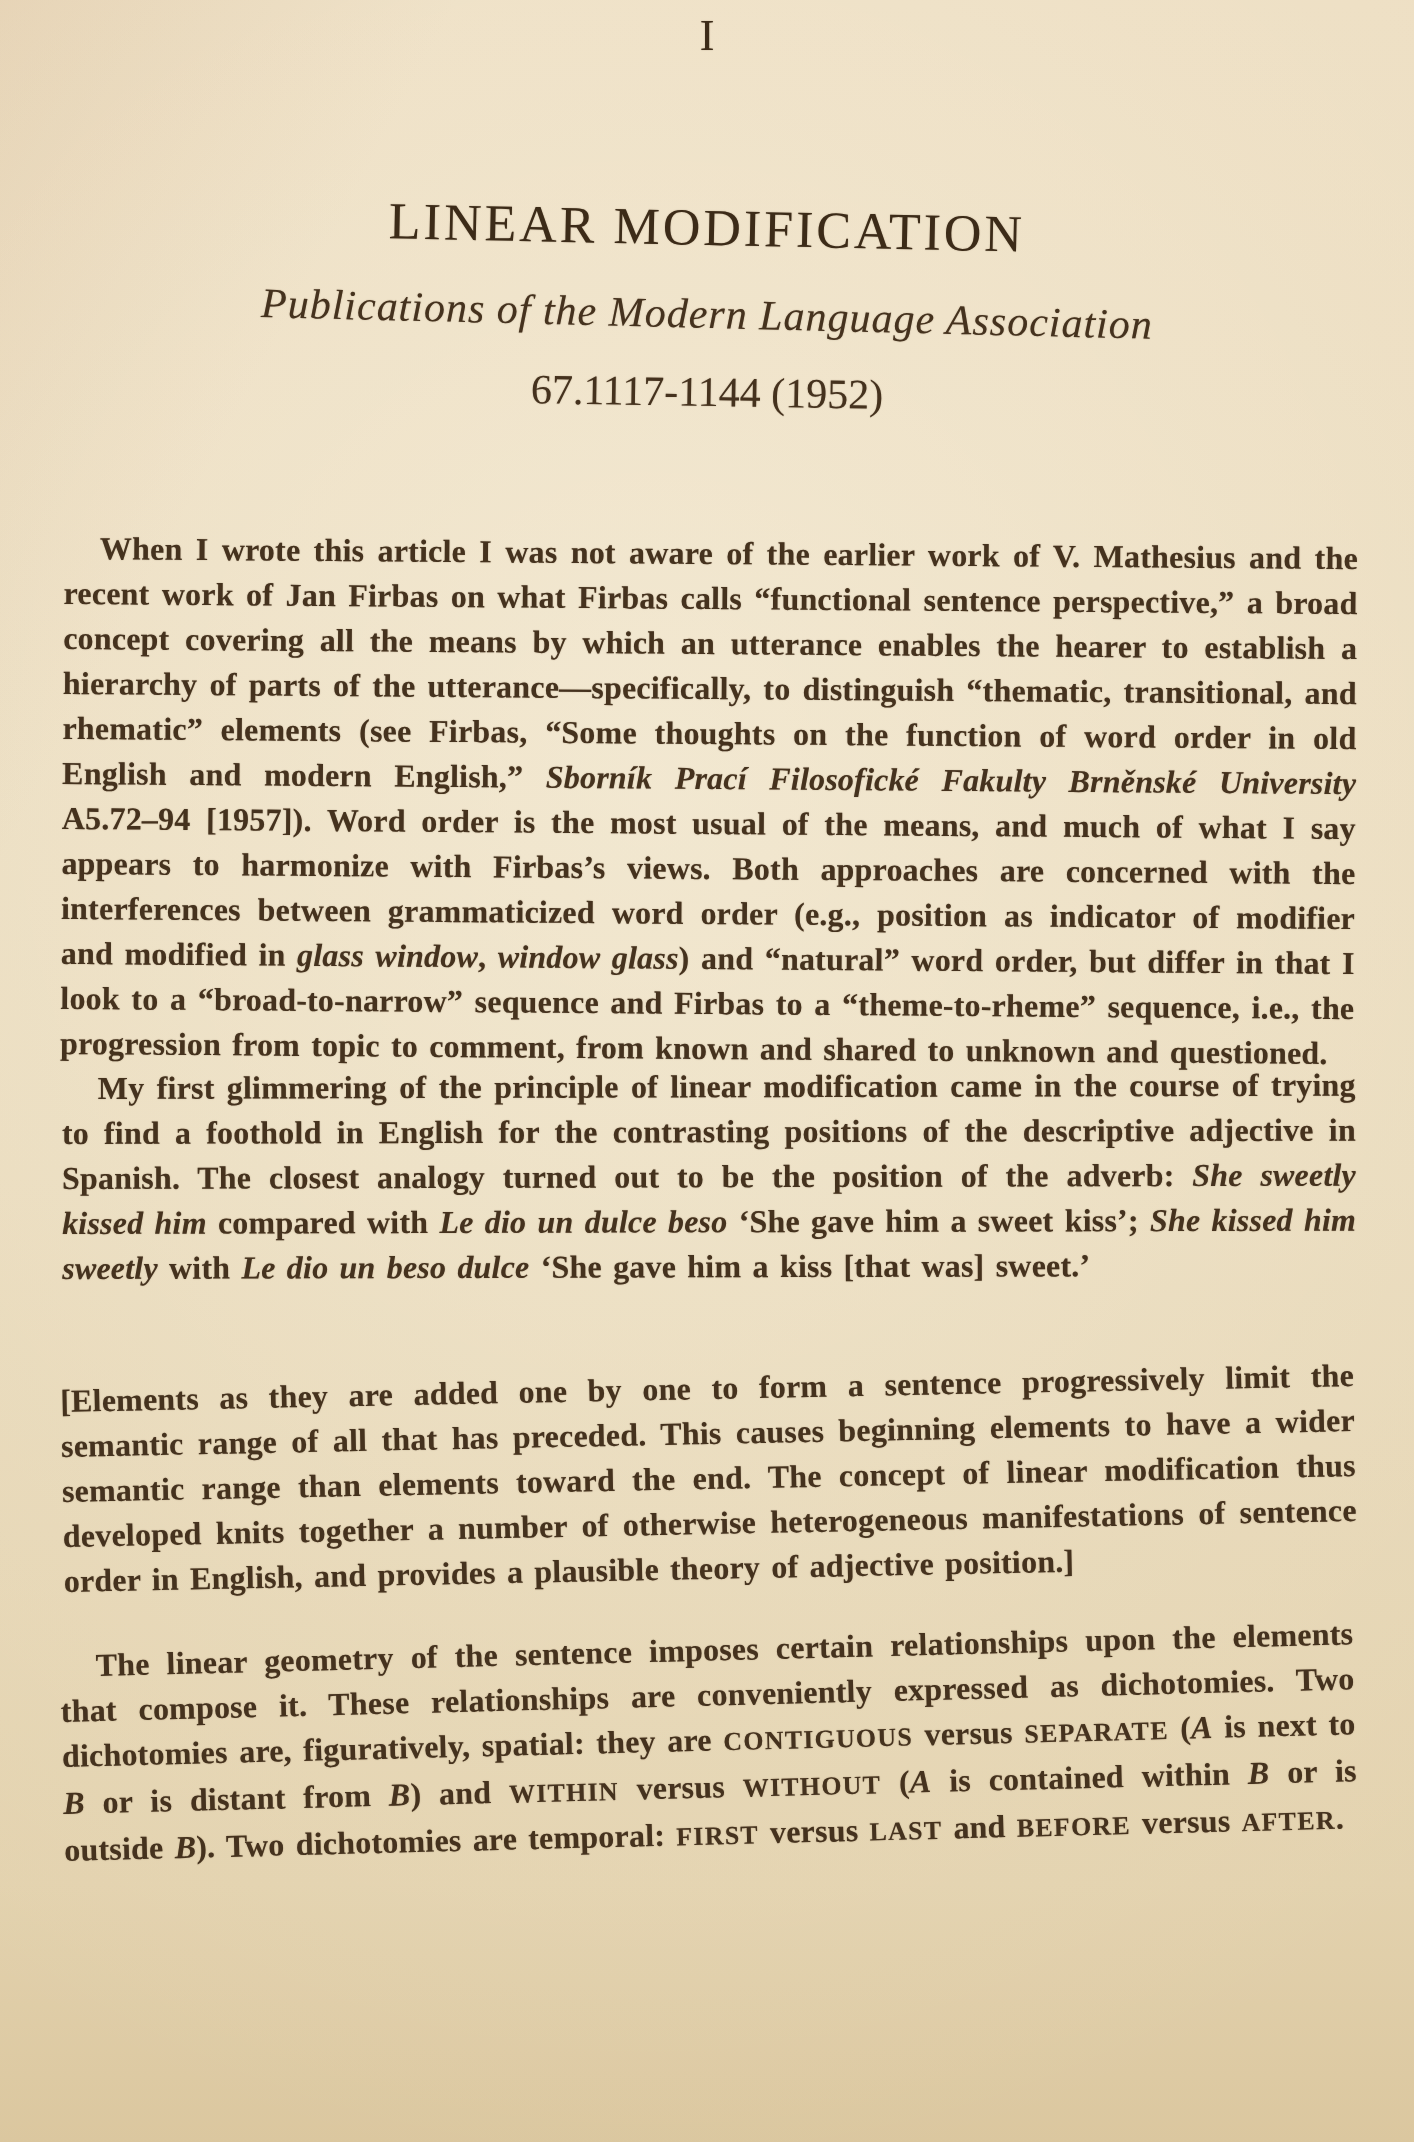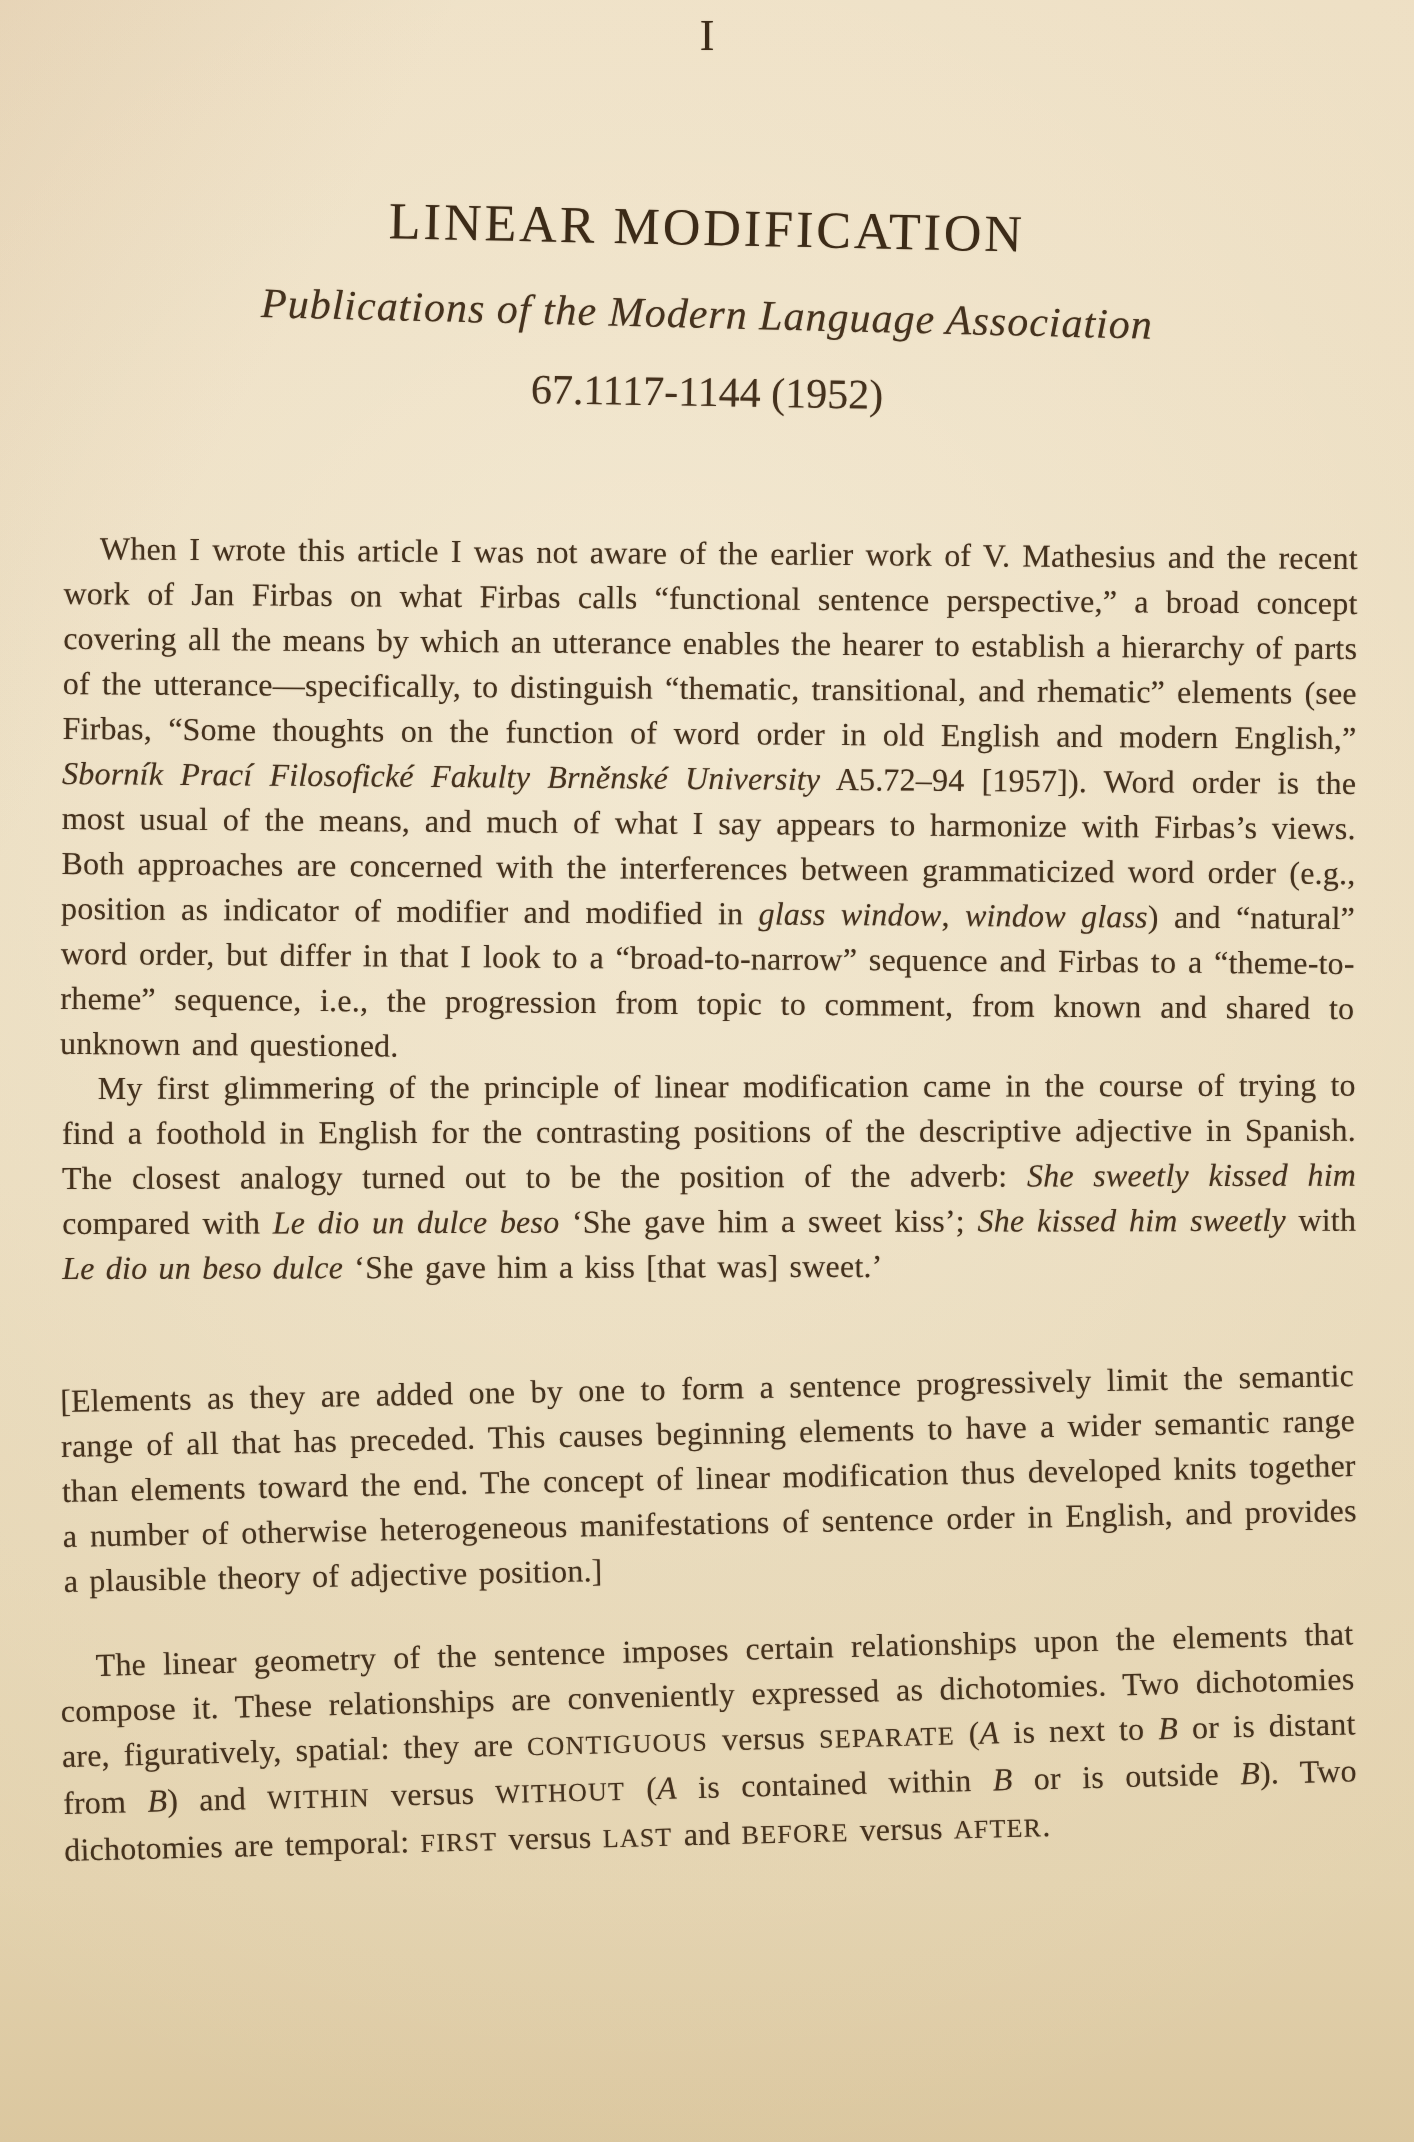--- a/index.html
+++ b/index.html
@@ -32,21 +32,21 @@
     text-align: center; font-size: 42px; font-style: italic;
     letter-spacing: 1px; transform: rotate(1.4deg);
   }
   .citation {
     position: absolute; top: 368px; left: 0; width: 100%;
     text-align: center; font-size: 42px; transform: rotate(0.9deg);
   }
   .main {
     position: absolute; left: 62px; right: 58px; top: 526px;
     font-size: 32px; line-height: 45px;
-    text-align: justify; word-spacing: 3px; letter-spacing: 0.2px;
+    text-align: justify; word-spacing: 3px; letter-spacing: 0.2px; font-weight: bold;
   }
   .main p { margin: 0; transform-origin: 0 50%; }
   .main p.ind { text-indent: 36px; }
   .p1 { transform: rotate(0.45deg); }
   .p2 { transform: rotate(-0.15deg); }
   .p3 { margin-top: 88px !important; transform: rotate(-1.15deg); }
   .p4 { margin-top: 40px !important; transform: rotate(-1.45deg); }
   .it { font-style: italic; }
   .sc { font-size: 26px; letter-spacing: 1.2px; }
 </style>

